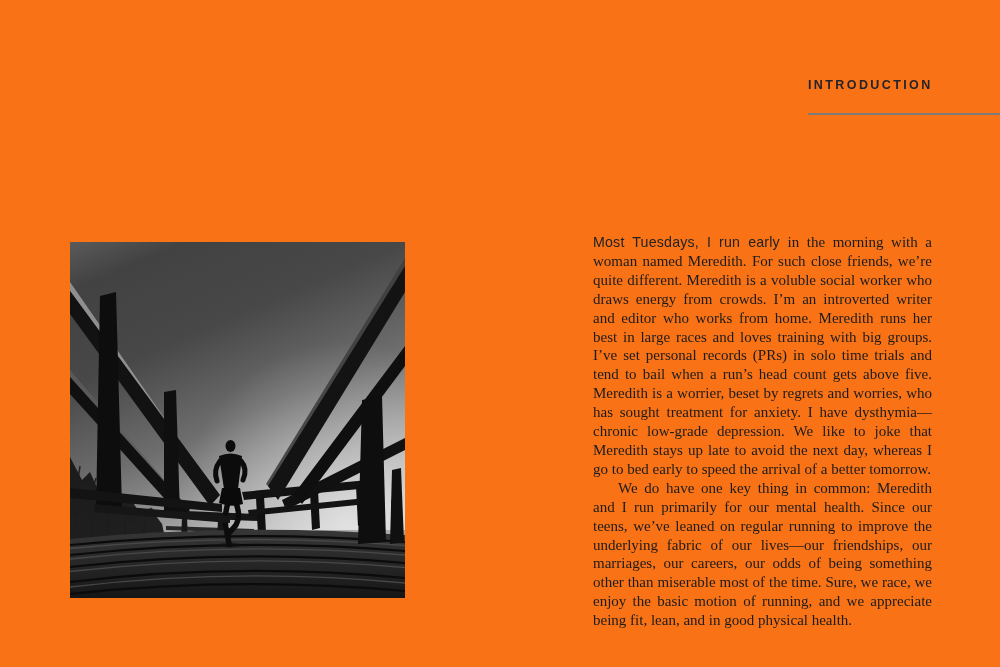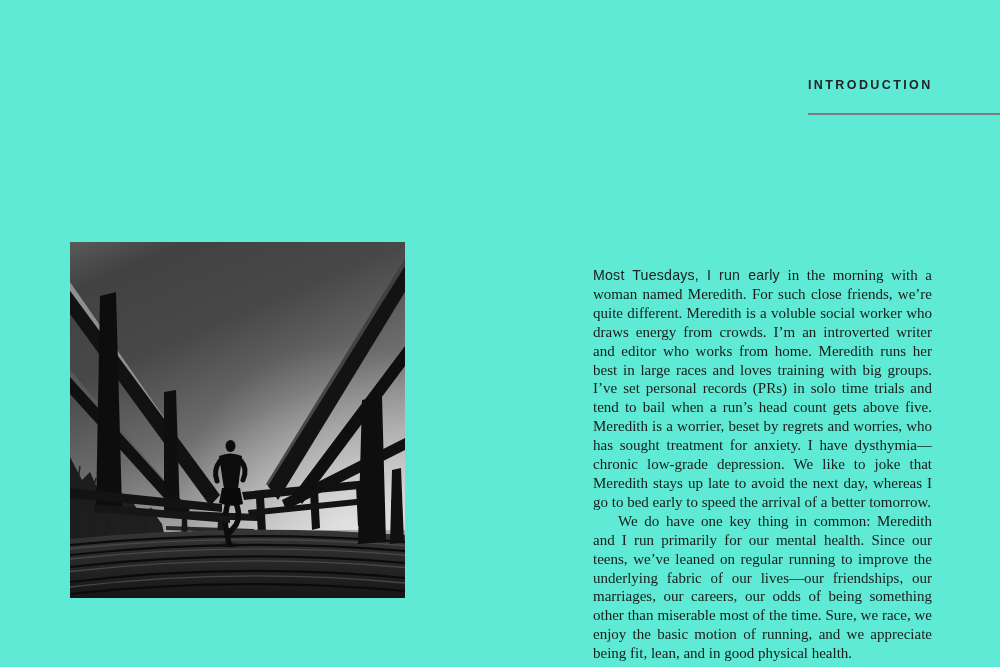--- a/index.html
+++ b/index.html
@@ -1,18 +1,18 @@
 <!DOCTYPE html>
 <html><head>
 <meta charset="utf-8">
 <style>
   html,body { margin:0; padding:0; background:#ffffff; }
   .spread {
     position:relative; width:1000px; height:667px;
-    background:#5eead4; overflow:hidden;
+    background:#f97316; overflow:hidden;
     font-family:"Liberation Serif", serif;
   }
   .photo-frame {
     position:absolute; left:70px; top:242px; width:335px; height:356px;
     line-height:0;
   }
   .photo-frame svg { display:block; }
   .intro-header {
     position:absolute; left:808px; top:78px; width:192px;
   }
@@ -20,21 +20,21 @@
     font-family:"Liberation Sans", sans-serif;
     font-weight:700; font-size:12.5px; letter-spacing:2.4px;
     color:#23232b; white-space:nowrap;
   }
   .intro-rule {
     margin-top:21px; height:2px; width:192px; background:#7c7c7c;
   }
   .text-block {
     position:absolute; left:593px; top:233px; width:339px;
     font-size:15px; line-height:18.9px; color:#1b1b1b;
-    text-align:justify; text-justify:inter-word;margin-top:33px;
+    text-align:justify; text-justify:inter-word;
   }
   .text-block p { margin:0; padding:0; }
   .para-2 { text-indent:25px; }
   .opening-phrase {
     font-family:"Liberation Sans", sans-serif;
     font-size:14.2px; letter-spacing:0.2px; color:#222222;
   }
 </style>
 </head>
 <body>

